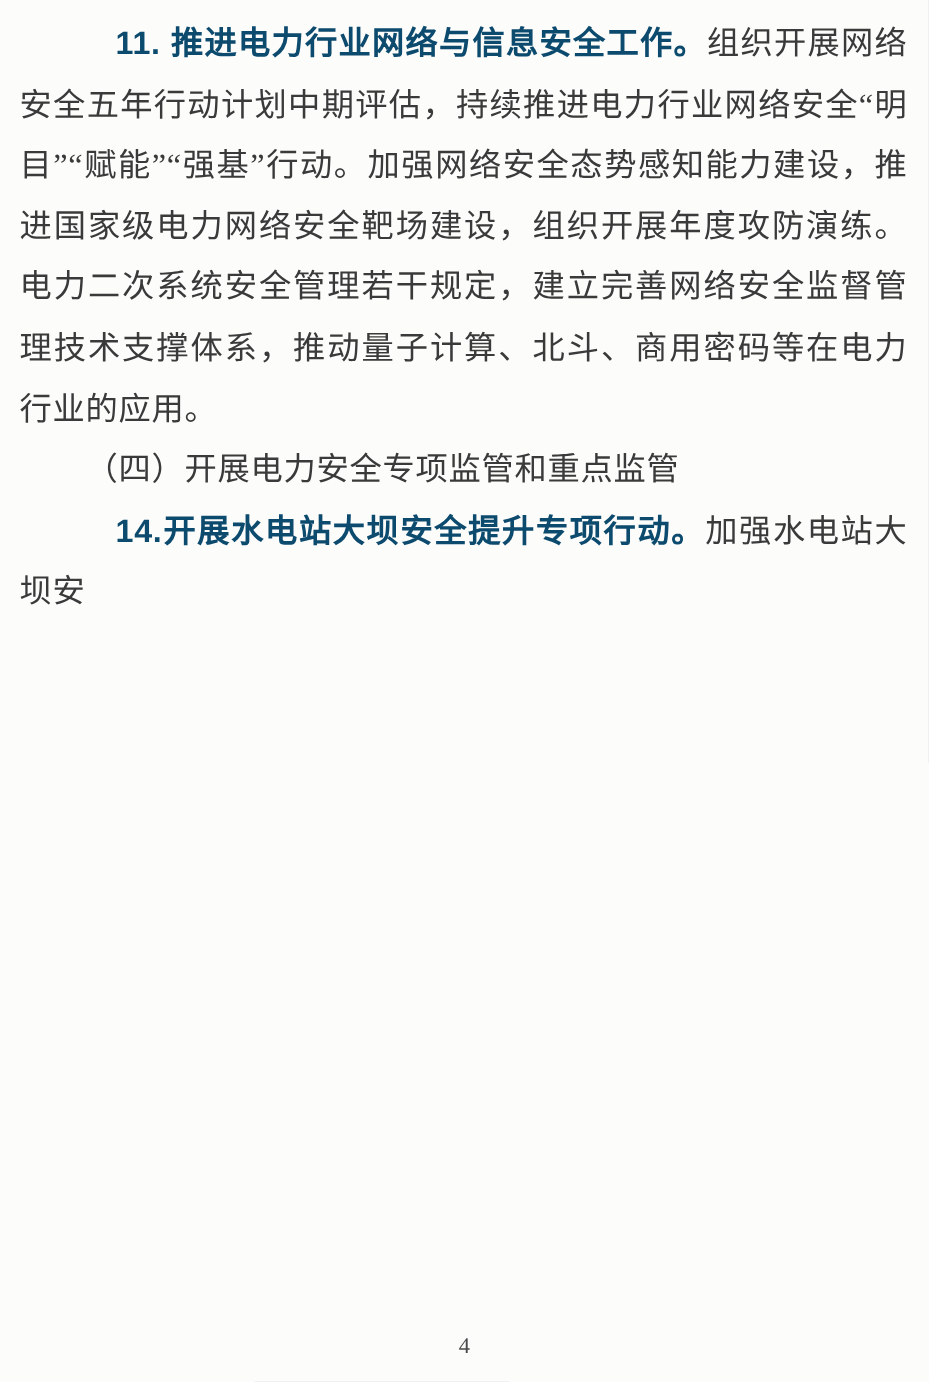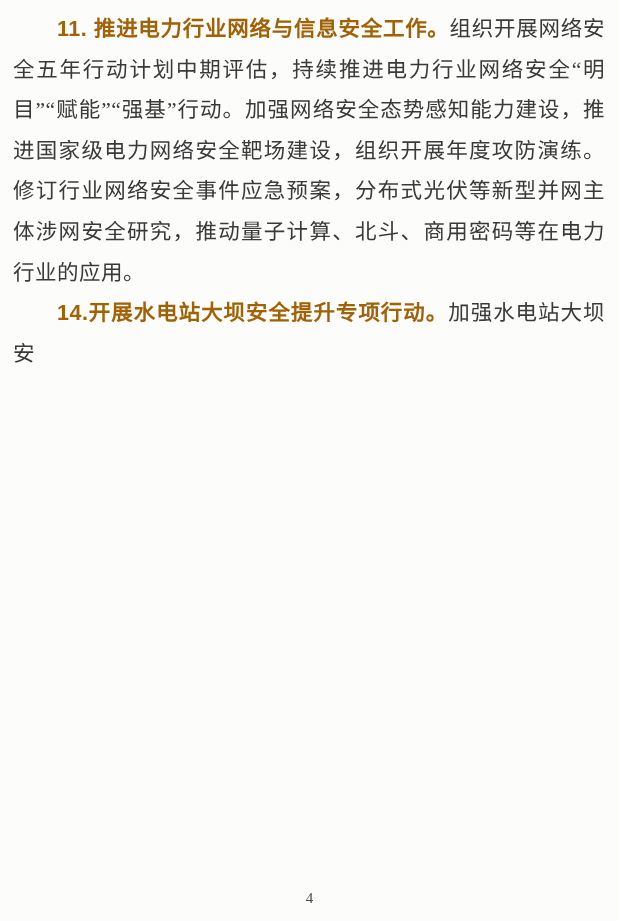--- a/index.html
+++ b/index.html
@@ -26,36 +26,38 @@
     text-align: justify;
     text-justify: inter-ideograph;
     letter-spacing: 0.5px;
   }
   .content p.indent {
     text-indent: 44px;
   }
   .lead-bold {
     font-family: "Liberation Sans", "DejaVu Sans", sans-serif;
     font-weight: 700;
-    color: #a16207;
+    color: #0c4a6e;
     letter-spacing: 0.5px;
+    margin-left: 20px;
   }
   .page-number {
     position: absolute;
     left: 0;
     right: 0;
     bottom: 14px;
     text-align: center;
     font-family: "Liberation Serif", "DejaVu Serif", serif;
     font-size: 15px;
     color: #4a4a4a;
   }
 </style>
 </head>
 <body>
 
 <div class="page">
   <div class="content" id="paragraph-container">
-      <p class="indent"><span class="lead-bold">11. 推进电力行业网络与信息安全工作。</span><span>组织开展网络安全五年行动计划中期评估，持续推进电力行业网络安全“明目”“赋能”“强基”行动。加强网络安全态势感知能力建设，推进国家级电力网络安全靶场建设，组织开展年度攻防演练。修订行业网络安全事件应急预案，分布式光伏等新型并网主体涉网安全研究，推动量子计算、北斗、商用密码等在电力行业的应用。</span></p>
+      <p class="indent"><span class="lead-bold">11. 推进电力行业网络与信息安全工作。</span><span>组织开展网络安全五年行动计划中期评估，持续推进电力行业网络安全“明目”“赋能”“强基”行动。加强网络安全态势感知能力建设，推进国家级电力网络安全靶场建设，组织开展年度攻防演练。电力二次系统安全管理若干规定，建立完善网络安全监督管理技术支撑体系，推动量子计算、北斗、商用密码等在电力行业的应用。</span></p>
+      <p class="indent"><span>（四）开展电力安全专项监管和重点监管</span></p>
       <p class="indent"><span class="lead-bold">14.开展水电站大坝安全提升专项行动。</span><span>加强水电站大坝安</span></p>
     </div>
   <div class="page-number">4</div>
 </div>
 
 </body></html>

